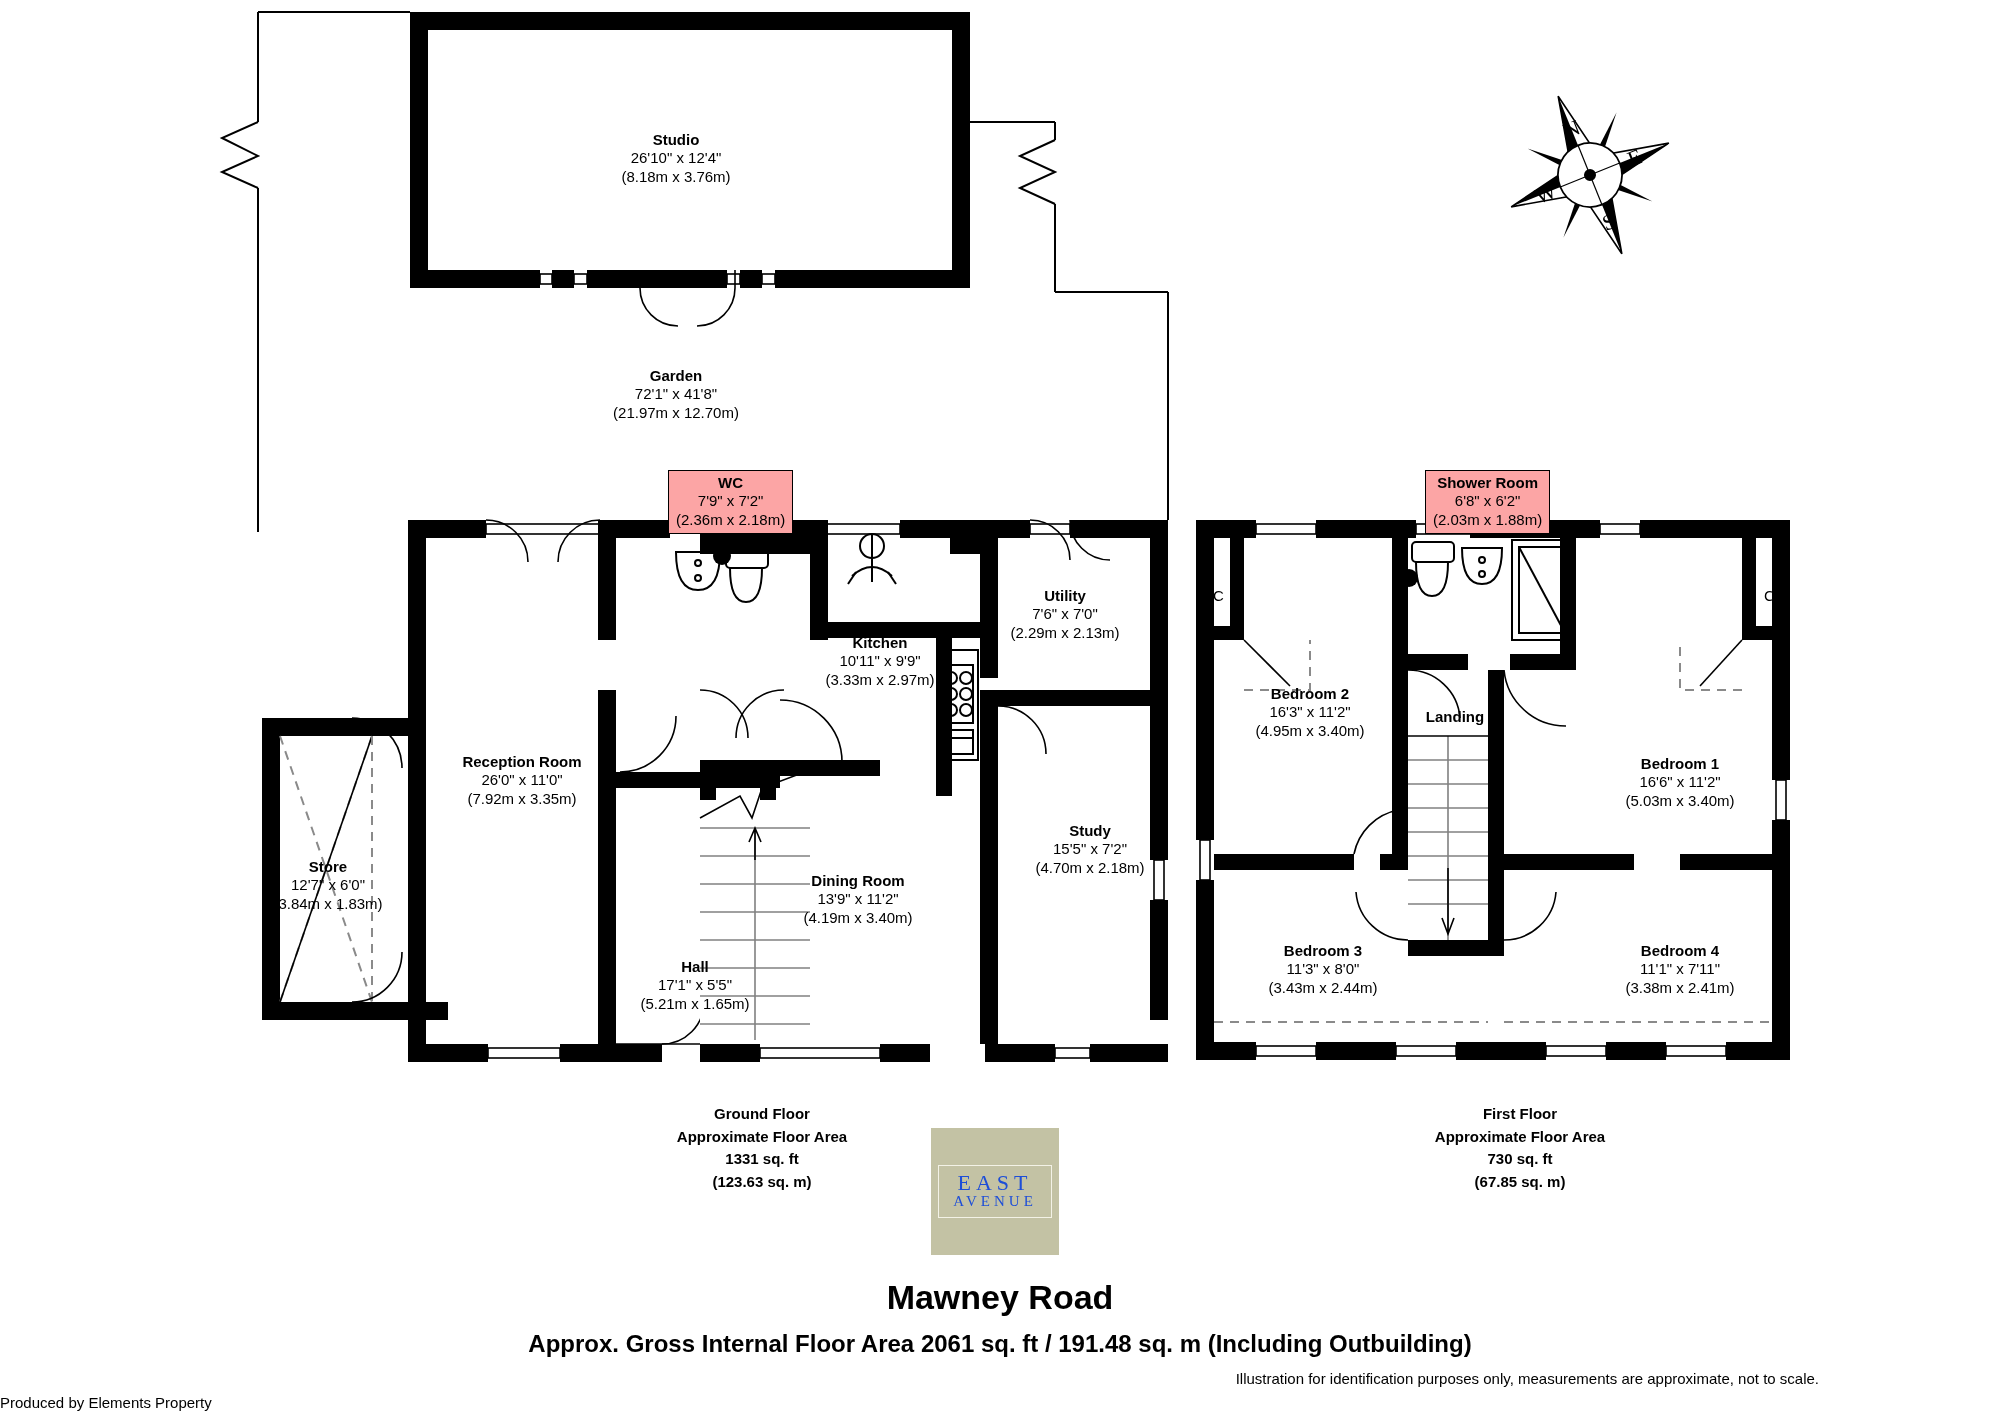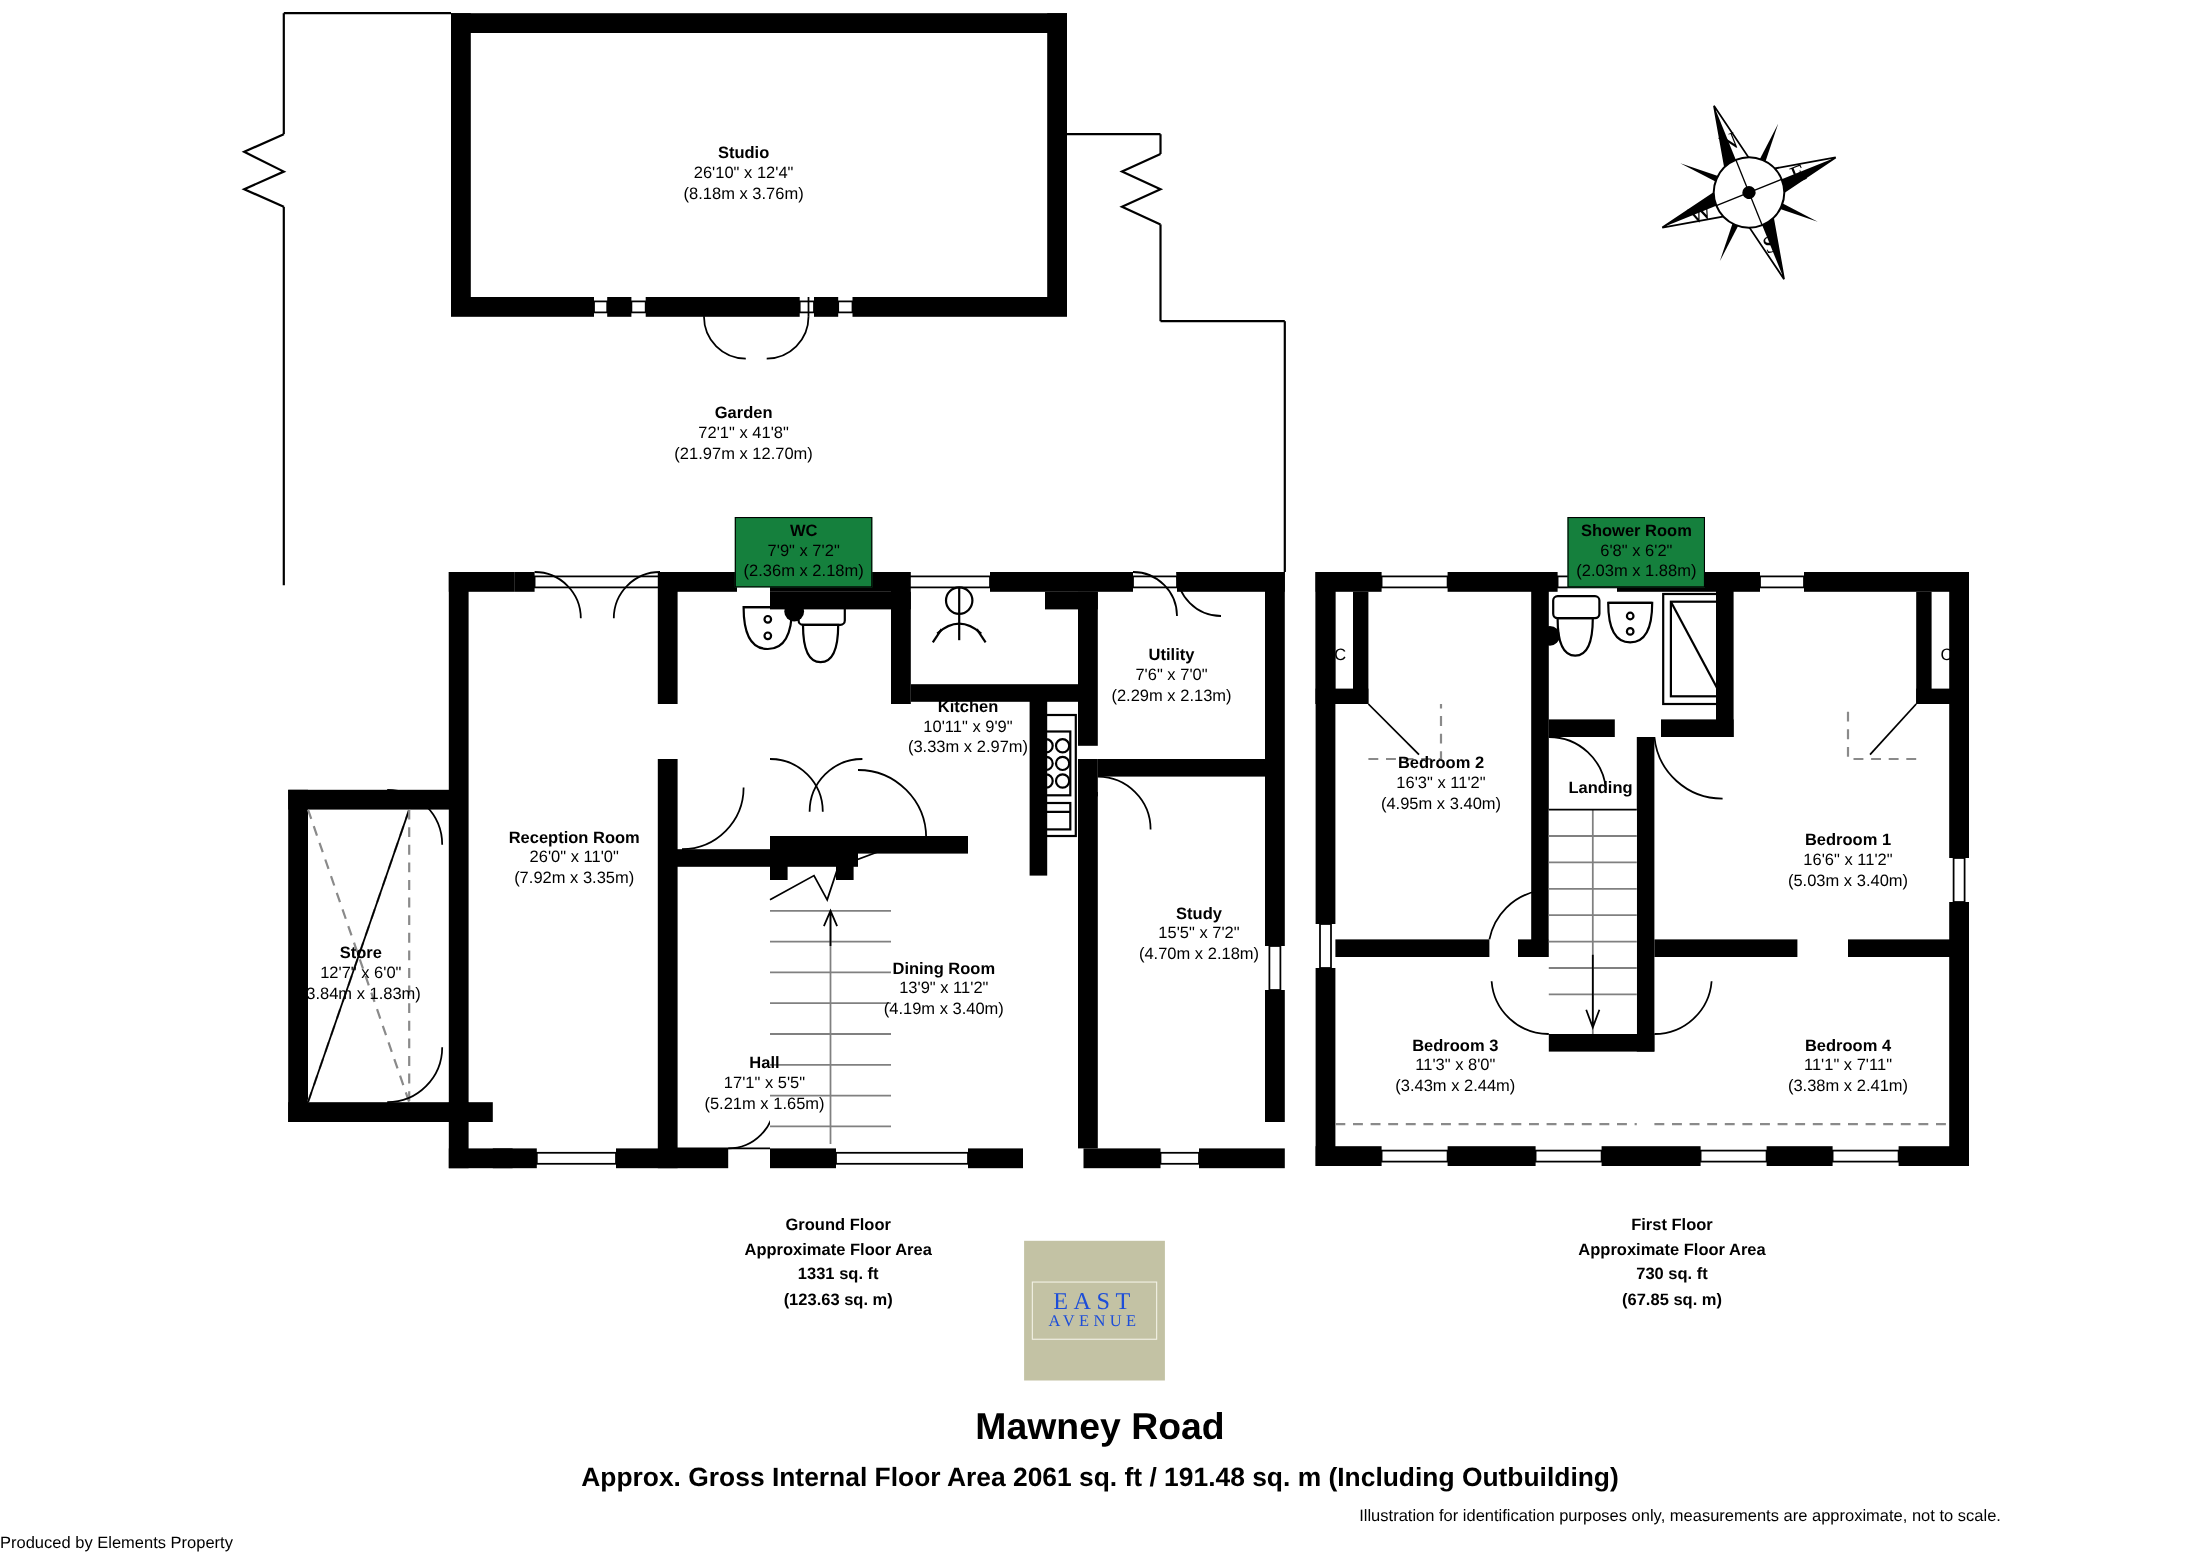--- a/index.html
+++ b/index.html
@@ -1,21 +1,21 @@
 <!DOCTYPE html>
 <html><head>
 <meta charset="utf-8">
 <style>
   html,body{margin:0;padding:0;background:#ffffff;}
   body{width:2000px;height:1413px;position:relative;font-family:"Liberation Sans",sans-serif;color:#000;overflow:hidden;}
   #plan{position:absolute;left:0;top:0;width:2000px;height:1413px;}
   .lbl{position:absolute;text-align:center;line-height:1.22;white-space:nowrap;}
   .lbl .t{font-weight:bold;font-size:15px;}
   .lbl .d{font-size:15px;}
-  .lbl.boxed{border:1.5px solid #000;background:#15803d;padding:3px 7px 4px 7px;}
+  .lbl.boxed{border:1.5px solid #000;background:#fca5a5;padding:3px 7px 4px 7px;}
   .areablk{position:absolute;text-align:center;font-weight:bold;font-size:15px;line-height:1.5;white-space:nowrap;}
   #logo{position:absolute;left:931px;top:1128px;width:128px;height:127px;background:#c3c2a4;
         display:flex;align-items:center;justify-content:center;}
   #logo .inner{border:1.5px solid #f3f2e6;padding:6px 14px 8px 14px;text-align:center;color:#1d4ed8;
         font-family:"Liberation Serif",serif;line-height:1.02;}
   #logo .l1{font-size:22px;letter-spacing:5px;}
   #logo .l2{font-size:15px;letter-spacing:4px;}
   #title{position:absolute;left:0;top:1278px;width:2000px;text-align:center;font-size:34px;font-weight:bold;}
   #subtitle{position:absolute;left:0;top:1330px;width:2000px;text-align:center;font-size:24px;font-weight:bold;}
   #note1{position:absolute;left:0;top:1370px;width:1819px;text-align:right;font-size:15px;}

